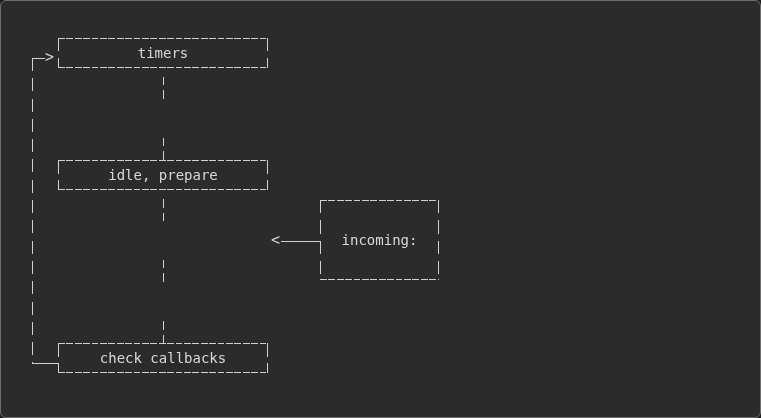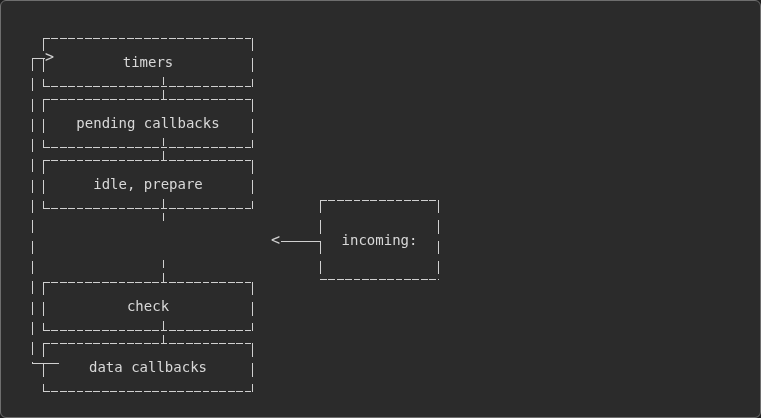--- a/index.html
+++ b/index.html
@@ -18,21 +18,21 @@
     position:absolute;
     background-image:
       repeating-linear-gradient(90deg,  var(--line) 0 6.9px, transparent 6.9px 8.4px),
       repeating-linear-gradient(90deg,  var(--line) 0 6.9px, transparent 6.9px 8.4px),
       repeating-linear-gradient(180deg, var(--line) 0 13.5px, transparent 13.5px 20.3px),
       repeating-linear-gradient(180deg, var(--line) 0 13.5px, transparent 13.5px 20.3px);
     background-size:100% 1px,100% 1px,1px 100%,1px 100%;
     background-position:left top,left bottom,left top,right top;
     background-repeat:no-repeat;
   }
-  .pbox{ left:42px; width:210px; height:49px;
+  .pbox{ left:57px; width:210px; height:30px;
     display:flex; align-items:center; justify-content:center; }
   .lbl{ color:var(--text); font-size:14px; line-height:20.3px; white-space:pre; }
   
   .vconn{
     position:absolute; left:162px; width:1px; height:22px;
     background:linear-gradient(180deg, var(--line) 0 8.5px, transparent 8.5px 13.5px, var(--line) 13.5px 22px);
   }
   
   .loopv{
     position:absolute; width:1px;
@@ -53,31 +53,25 @@
 <div class="stage">
 
   <div class="loopv" style="left:31px; top:57px; height:306px;"></div>
   <div class="hline" style="left:31px; top:57px; width:13px;"></div>
   <div class="hline" style="left:31px; top:362px; width:27px;"></div>
   <span class="arrowglyph" style="left:44px; top:57px;">&gt;</span>
 
   <div class="dashbox pbox" style="top:37px;">
     <span class="lbl">timers</span>
   </div>
-  <div class="dashbox pbox" style="top:98px;">
-    <span class="lbl">pending callbacks</span>
-  </div>
   <div class="dashbox pbox" style="top:159px;justify-content:center;">
     <span class="lbl">idle, prepare</span>
   </div>
-  <div class="dashbox pbox" style="top:281px;">
-    <span class="lbl">check</span>
-  </div>
   <div class="dashbox pbox" style="top:342px;">
-    <span class="lbl">data callbacks</span>
+    <span class="lbl">check callbacks</span>
   </div>
 
   <div class="vconn" style="top:76px;"></div>
   <div class="vconn" style="top:137px;"></div>
   <div class="vconn" style="top:198px;"></div>
   <div class="vconn" style="top:259px;"></div>
   <div class="vconn" style="top:320px;"></div>
 
   <span class="arrowglyph" style="left:270px; top:240px;">&lt;</span>
   <div class="hline" style="left:280px; top:240px; width:39px;"></div>

